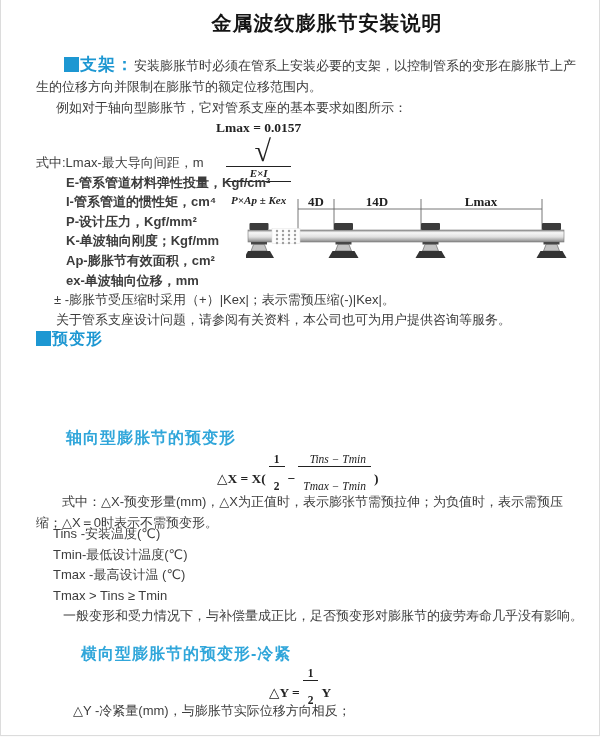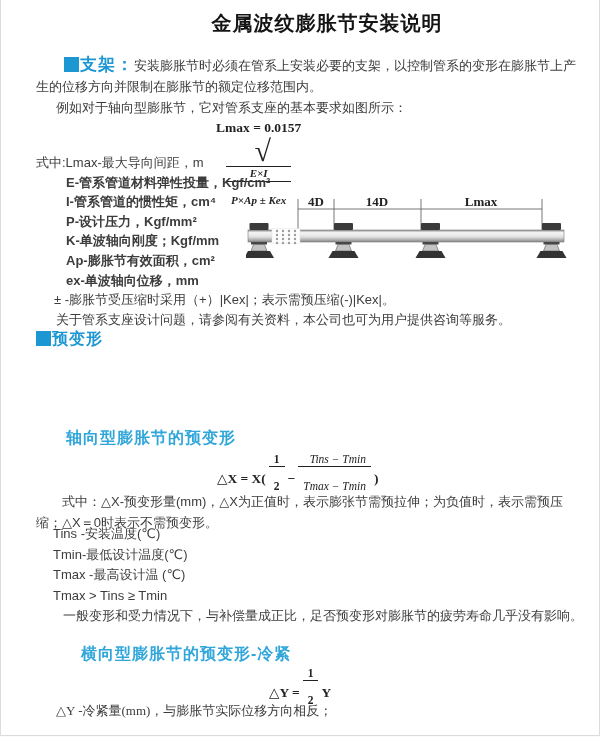--- a/index.html
+++ b/index.html
@@ -192,15 +192,15 @@
 
   <div class="abs formula" style="top:666px;left:268px;">
     <span>△Y =</span>
     <span class="frac frac-half">
       <span class="num">1</span>
       <span class="den">2</span>
     </span>
     <span>Y</span>
   </div>
 
-  <div class="abs" style="top:702px;left:55px;right:18px;font-family:Liberation Serif, serif;">△Y -冷紧量(mm)，与膨胀节实际位移方向相反；</div>
+  <div class="abs" style="top:702px;left:72px;right:18px;">△Y -冷紧量(mm)，与膨胀节实际位移方向相反；</div>
 
 </div>
 
 </body></html>

